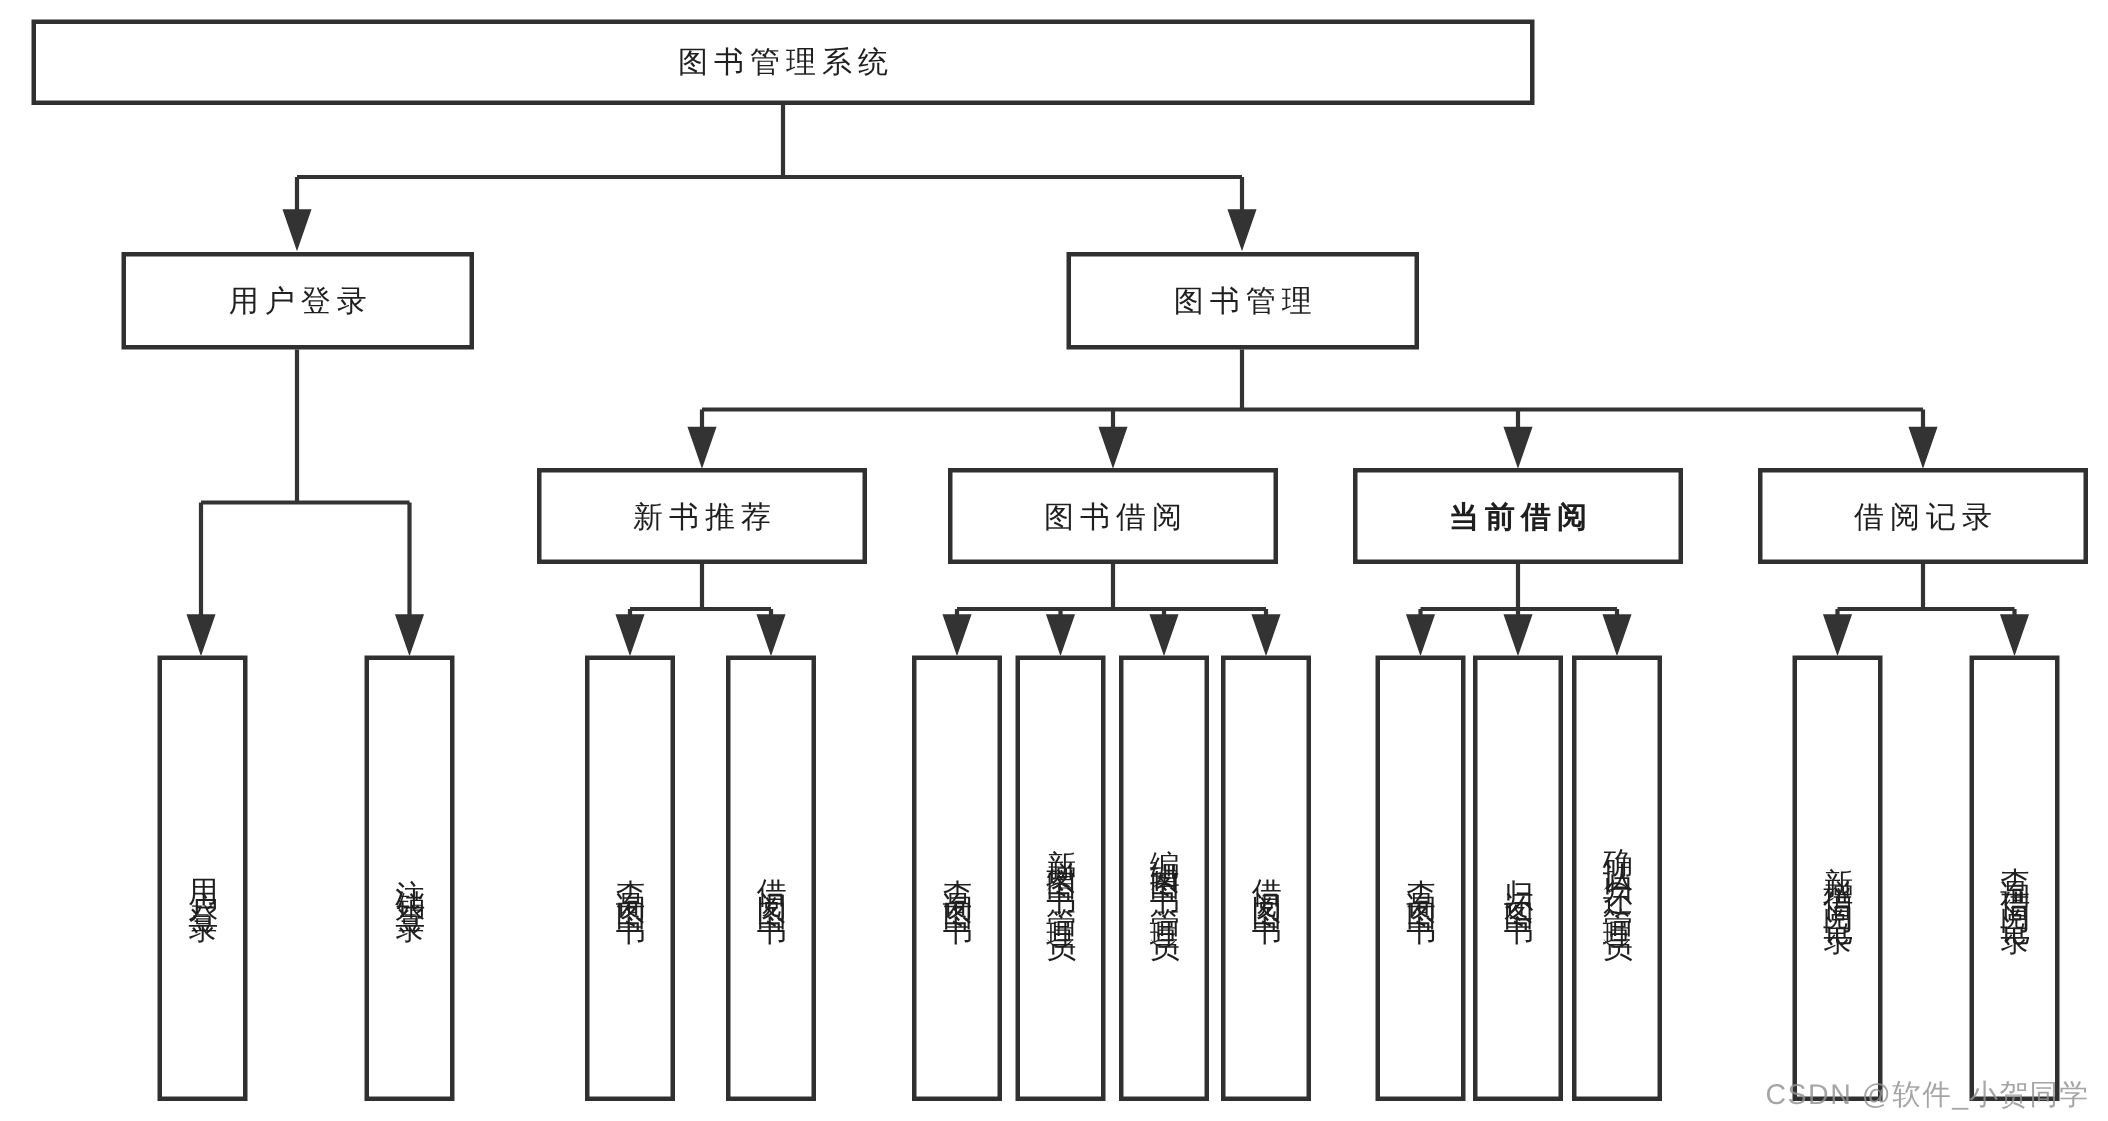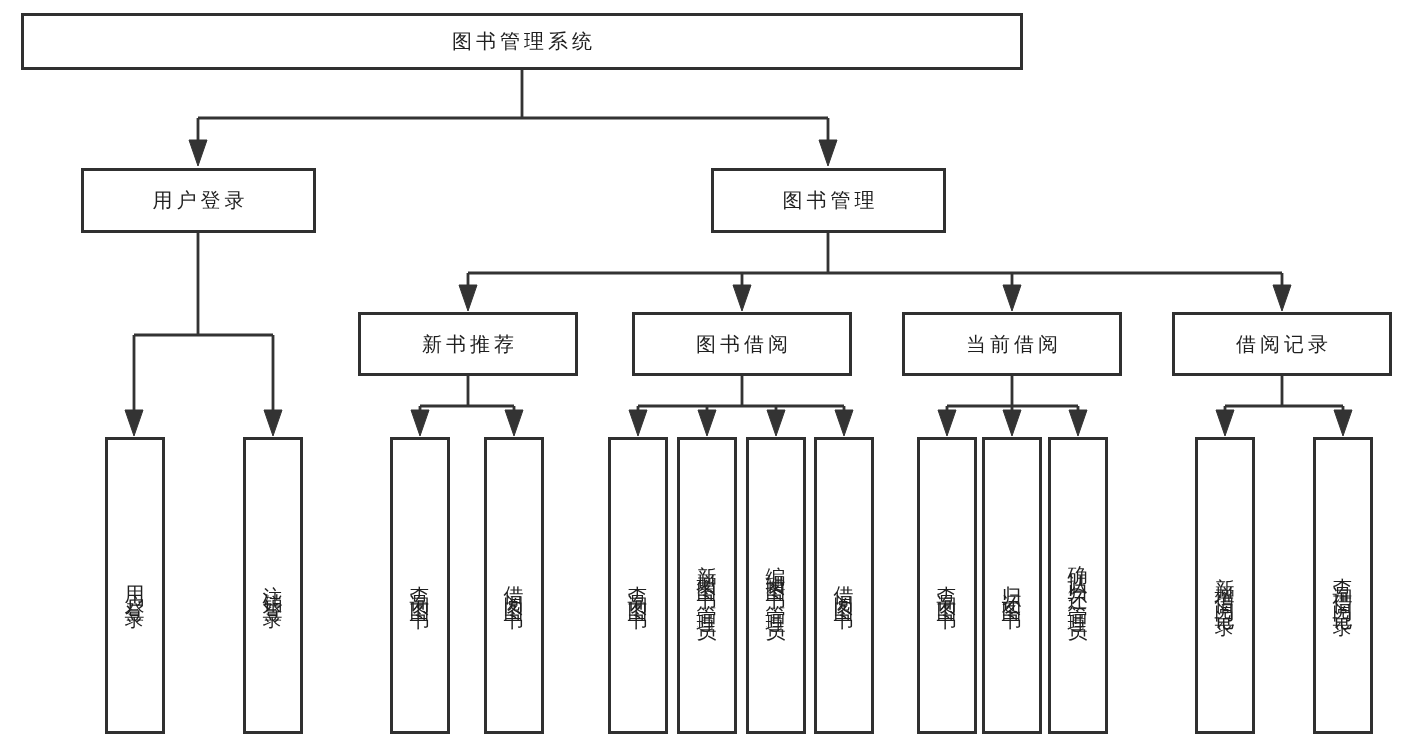--- a/index.html
+++ b/index.html
@@ -30,21 +30,21 @@
     letter-spacing:8px;
     line-height:1;
     white-space:nowrap;
   }
   
   .n-root          {left:21px;  top:13px;  width:1002px; height:57px;}
   .n-user-login    {left:81px;  top:168px; width:235px;  height:65px;}
   .n-book-mgmt     {left:711px; top:168px; width:235px;  height:65px;}
   .n-new-book-rec  {left:358px; top:312px; width:220px;  height:64px;}
   .n-book-borrow   {left:632px; top:312px; width:220px;  height:64px;text-align:center;}
-  .n-current-borrow{left:902px; top:312px; width:220px;  height:64px;}
+  .n-current-borrow{left:902px; top:312px; width:220px;  height:64px;font-weight:bold;}
   .n-borrow-record {left:1172px;top:312px; width:220px;  height:64px;}
   
   .l1 {left:105px;}  .l2 {left:243px;}
   .l3 {left:390px;}  .l4 {left:484px;}
   .l5 {left:608px;}  .l6 {left:677px;}
   .l7 {left:746px;}  .l8 {left:814px;}
   .l9 {left:917px;}  .l10{left:982px;}
   .l11{left:1048px;} .l12{left:1195px;}
   .l13{left:1313px;}
   .watermark{
@@ -155,13 +155,14 @@
   <div class="box v l11">
     <span>确认归还（管理员）</span>
   </div>
   <div class="box v l12">
     <span>新增借阅记录</span>
   </div>
   <div class="box v l13">
     <span>查询借阅记录</span>
   </div>
 
+  <div class="watermark">CSDN @软件_小贺同学</div>
 </div>
 
 </body></html>

